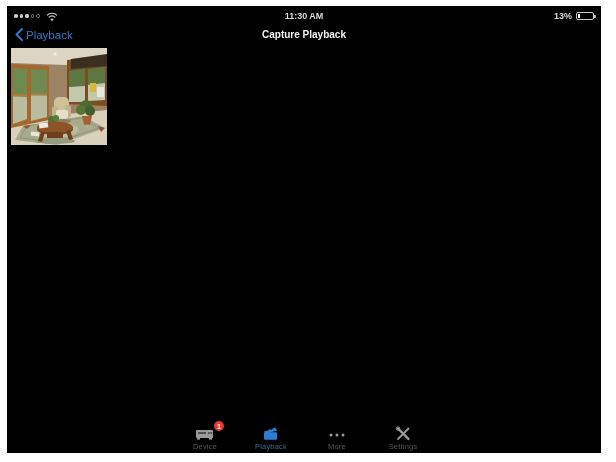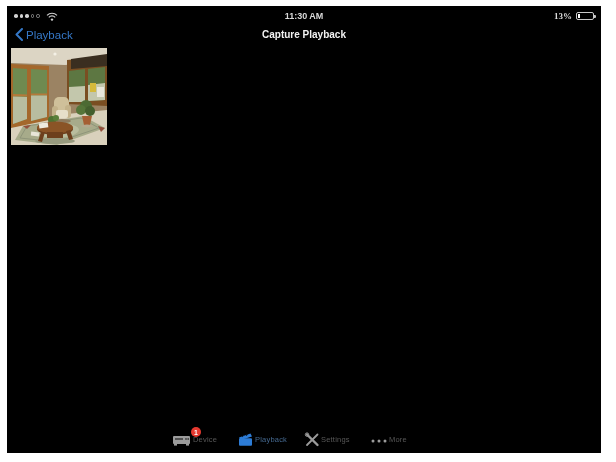--- a/index.html
+++ b/index.html
@@ -11,21 +11,21 @@
   
   .status-bar { position:absolute; top:3px; left:0; right:0; height:14px;
                 display:flex; align-items:center; padding:0 7px; font-size:9px;
                 font-weight:700; color:#dadada; }
   .sb-left { display:flex; align-items:center; gap:6px; }
   .signal { display:flex; align-items:center; gap:2px; }
   .dot { width:3.5px; height:3.5px; border-radius:50%; }
   .dot.on { background:#d2d2d2; }
   .dot.off { border:1px solid #8a8a8a; }
   .sb-center { position:absolute; left:0; right:0; text-align:center; pointer-events:none; }
-  .sb-right { margin-left:auto; display:flex; align-items:center; gap:4px;font-family:Liberation Serif, serif; }
+  .sb-right { margin-left:auto; display:flex; align-items:center; gap:4px; }
   .battery { position:relative; width:18px; height:8px; border:1px solid #c8c8c8;
              border-radius:2px; }
   .battery .lvl { position:absolute; left:1px; top:1px; bottom:1px; width:2px; background:#fff; }
   .battery .cap { position:absolute; right:-3px; top:2px; width:2px; height:3px;
                   background:#c8c8c8; border-radius:0 1px 1px 0; }
 
   
   .nav-bar { position:absolute; top:18px; left:0; right:0; height:24px; }
   .back-btn { position:absolute; left:8px; top:4px; display:flex; align-items:center;
               gap:3px; color:#3578c8; font-size:11.5px; cursor:pointer; }
@@ -33,21 +33,21 @@
                font-size:10px; font-weight:700; color:#f2f2f2; }
 
   
   .thumb { position:absolute; left:4px; top:42px; width:96px; height:97px;
            overflow:hidden; cursor:pointer; background:#1a1a1a; }
   .thumb svg { display:block; }
 
   
   .tab-bar { position:absolute; left:0; right:0; top:417px; height:30px;
              display:flex; justify-content:center; }
-  .tab { width:66px; display:flex; flex-direction:row; align-items:center;
+  .tab { width:66px; display:flex; flex-direction:column; align-items:center;
          justify-content:flex-start; gap:1px; cursor:pointer; padding-top:2px; }
   .tab-icon-wrap { position:relative; height:16px; display:flex; align-items:flex-end; }
   .tab-label { font-size:7.5px; color:#585858; letter-spacing:.2px; }
   .tab.active .tab-label { color:#44688f; }
   .badge { position:absolute; top:-4px; right:-9px; min-width:10px; height:10px;
            background:#e6392f; color:#fff; border-radius:6px; font-size:7px;
            font-weight:700; display:flex; align-items:center; justify-content:center;
            padding:0 2px; }
 </style>
 </head>
@@ -171,34 +171,34 @@
           <polygon points="1,5.5 12.5,1.5 14,4.5 2.5,8" fill="#2d7cd6"></polygon>
           <rect x="1" y="6.2" width="13" height="7.6" rx="1" fill="#2d7cd6"></rect>
           <path d="M4 5 L6 3.2 M8 3.8 L10 2.2" stroke="#0b1d33" stroke-width="1" fill="none"></path>
         </svg>
       </div>
       <span class="tab-label">Playback</span>
     </div>
 
     <div class="tab">
       <div class="tab-icon-wrap">
+        <svg width="18" height="14" viewBox="0 0 18 14">
+          <circle cx="3" cy="8" r="1.5" fill="#9b9b9b"></circle>
+          <circle cx="9" cy="8" r="1.5" fill="#9b9b9b"></circle>
+          <circle cx="15" cy="8" r="1.5" fill="#9b9b9b"></circle>
+        </svg>
+      </div>
+      <span class="tab-label">More</span>
+    </div>
+
+    <div class="tab">
+      <div class="tab-icon-wrap">
         <svg width="16" height="15" viewBox="0 0 16 15">
           <path d="M3 2.5 L13.5 13" stroke="#9b9b9b" stroke-width="2.4" stroke-linecap="round"></path>
           <path d="M13.5 2.5 L3 13" stroke="#9b9b9b" stroke-width="1.8" stroke-linecap="round"></path>
           <circle cx="3" cy="2.6" r="1.7" fill="none" stroke="#9b9b9b" stroke-width="1"></circle>
         </svg>
       </div>
       <span class="tab-label">Settings</span>
     </div>
 
-    <div class="tab">
-      <div class="tab-icon-wrap">
-        <svg width="18" height="14" viewBox="0 0 18 14">
-          <circle cx="3" cy="8" r="1.5" fill="#9b9b9b"></circle>
-          <circle cx="9" cy="8" r="1.5" fill="#9b9b9b"></circle>
-          <circle cx="15" cy="8" r="1.5" fill="#9b9b9b"></circle>
-        </svg>
-      </div>
-      <span class="tab-label">More</span>
-    </div>
-
   </div>
 </div>
 
 </body></html>

